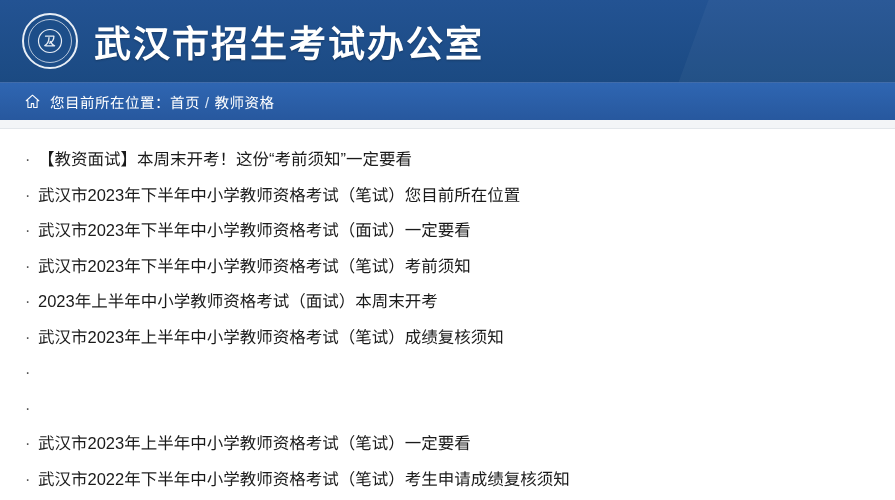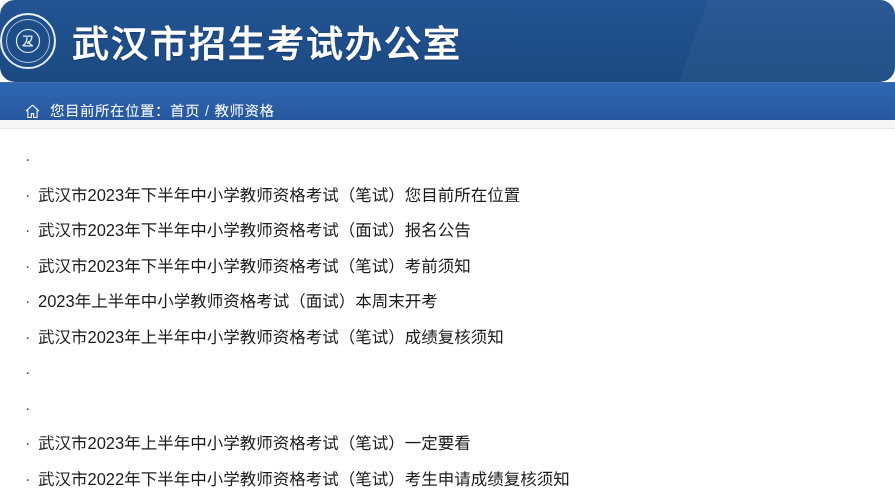--- a/index.html
+++ b/index.html
@@ -23,22 +23,22 @@
   }
 
   
   .header-band {
     position: relative;
     height: 82px;
     background: #1d4e89;
     background: linear-gradient(180deg, #235393 0%, #1b4a82 100%);
     display: flex;
     align-items: center;
-    overflow: hidden;
-    border-radius: 15px;
+    padding-left: 22px;
+    overflow: hidden;
   }
   .header-band::after {
     content: "";
     position: absolute;
     right: -60px;
     top: -40px;
     width: 260px;
     height: 200px;
     background: rgba(255,255,255,0.04);
     transform: rotate(20deg);
@@ -75,21 +75,21 @@
     white-space: nowrap;
     text-shadow: 0 1px 2px rgba(0,0,0,0.25);
   }
 
   
   .crumb-band {
     height: 38px;
     background: #2b5fa8;
     background: linear-gradient(180deg, #2f66b2 0%, #27589e 100%);
     display: flex;
-    align-items: flex-end;
+    align-items: center;
     padding-left: 24px;
     border-top: 1px solid rgba(255,255,255,0.12);
   }
   .crumb-home-icon {
     width: 17px;
     height: 17px;
     margin-right: 9px;
     flex: 0 0 auto;
     display: block;
   }
@@ -172,28 +172,29 @@
       <span>您目前所在位置：</span><a class="crumb-link" href="#">首页</a><span class="crumb-sep">/</span><a class="crumb-link" href="#">教师资格</a>
     </div>
   </div>
 
   <div class="divider-strip"></div>
 
   <div class="list-wrap">
     <ul class="news-list">
       <li>
         <span class="bullet">·</span>
+        <a href="#">【教资面试】本周末开考！这份“考前须知”一定要看</a>
       </li>
       <li>
         <span class="bullet">·</span>
         <a href="#">武汉市2023年下半年中小学教师资格考试（笔试）您目前所在位置</a>
       </li>
       <li>
         <span class="bullet">·</span>
-        <a href="#">武汉市2023年下半年中小学教师资格考试（面试）报名公告</a>
+        <a href="#">武汉市2023年下半年中小学教师资格考试（面试）一定要看</a>
       </li>
       <li>
         <span class="bullet">·</span>
         <a href="#">武汉市2023年下半年中小学教师资格考试（笔试）考前须知</a>
       </li>
       <li>
         <span class="bullet">·</span>
         <a href="#">2023年上半年中小学教师资格考试（面试）本周末开考</a>
       </li>
       <li>

